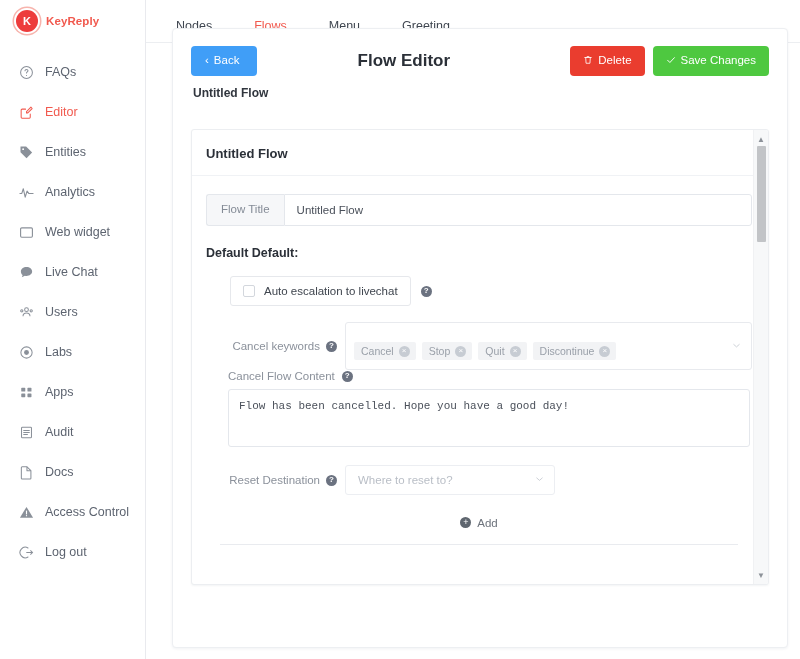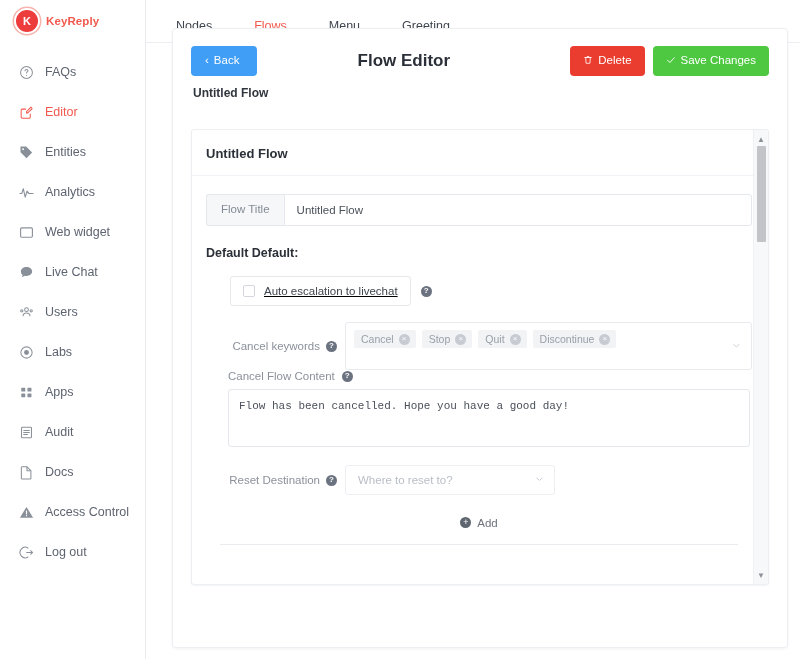--- a/index.html
+++ b/index.html
@@ -149,28 +149,28 @@
     width: 11px; height: 11px; border-radius: 50%;
     background: #6b7280; color: #fff;
     font-size: 8px; font-weight: bold;
     display: inline-flex; align-items: center; justify-content: center;
     flex: 0 0 11px; margin: 0 8px 0 0; line-height: 1;
   }
 
   .check-box-wrap {
     display: inline-flex; align-items: center; gap: 9px;
     border: 1px solid #e6e8ec; border-radius: 3px;
-    padding: 8px 12px; margin-left: 24px; text-decoration: underline;
+    padding: 8px 12px; margin-left: 24px;
   }
   .cbx { width: 12px; height: 12px; border: 1px solid #d3d7dd; border-radius: 2px; background:#fff; flex:0 0 12px; }
   .check-label { font-size: 11.5px; color: #3f454e; }
 
   .tagbox {
     flex: 1 1 auto; border: 1px solid #e8eaee; border-radius: 3px;
-    padding: 7px 8px 6px 8px; position: relative; min-height: 48px;
+    padding: 19px 8px 6px 8px; position: relative; min-height: 48px;
     display: flex; flex-wrap: wrap; gap: 6px; align-content: flex-start;
     padding-right: 28px;
     text-align: right;
   }
   .tag {
     display: inline-flex; align-items: center; gap: 5px;
     background: #f2f3f5; border-radius: 2px;
     padding: 3px 6px 3px 7px;
     font-size: 10.5px; color: #9aa0a9;
   }

